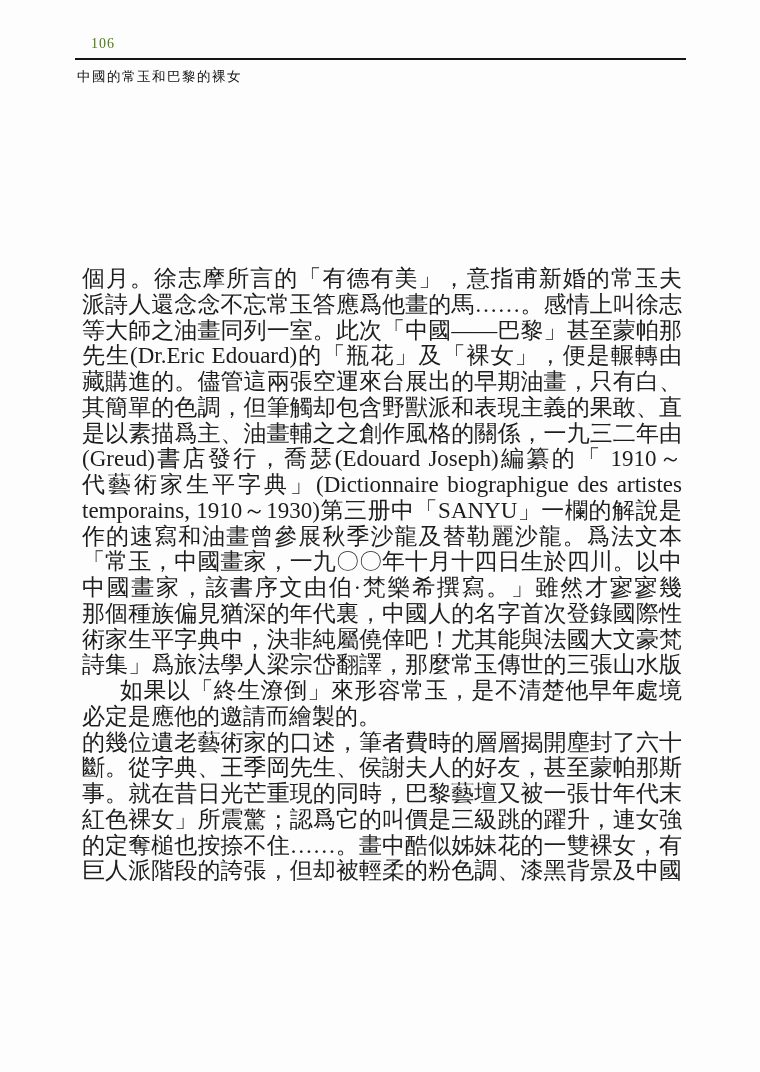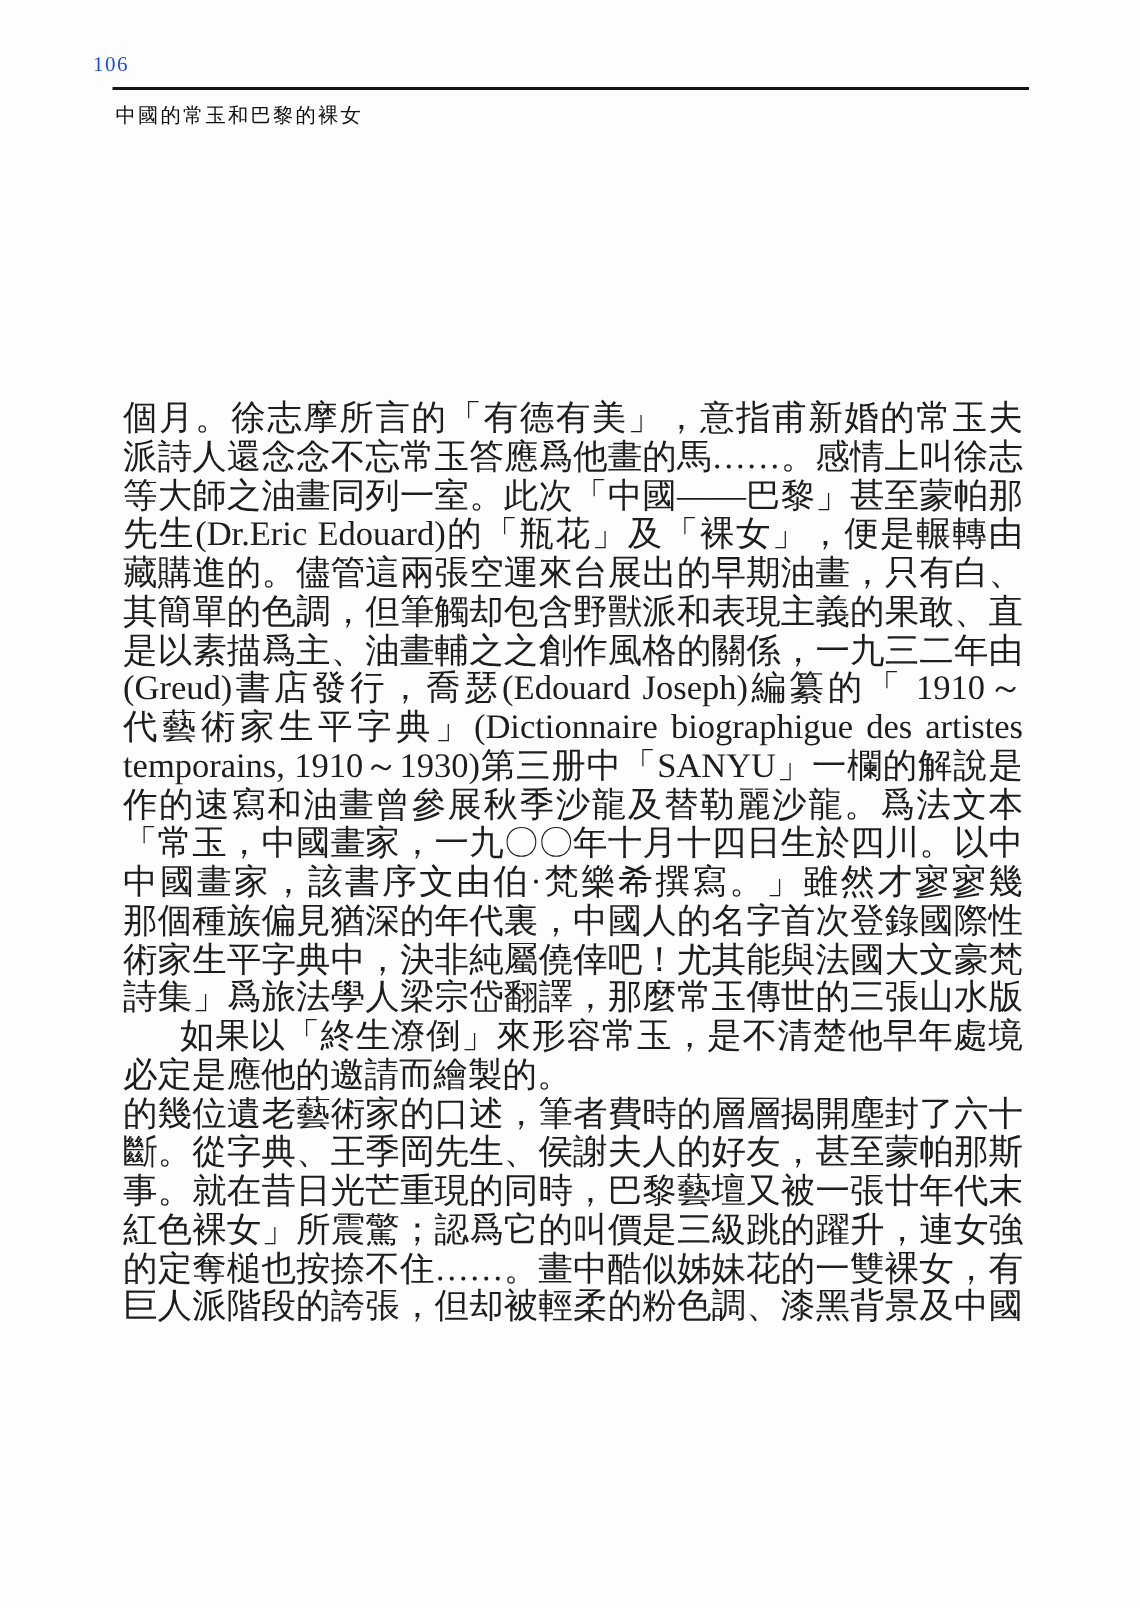--- a/index.html
+++ b/index.html
@@ -11,25 +11,25 @@
     position: relative;
     width: 760px;
     height: 1072px;
     margin: 0 auto;
     background: #fdfdfd;
     overflow: hidden;
     font-family: "Liberation Serif", "DejaVu Serif", serif;
   }
   .page-number {
     position: absolute;
-    left: 62px;
+    left: 91px;
     top: 36px;
     font-size: 14px;
     letter-spacing: 1px;
-    color: #1d4ed8;
+    color: #4d7c0f;
   }
   .header-rule {
     position: absolute;
     left: 75px;
     top: 58px;
     width: 611px;
     height: 2px;
     background: #151515;
   }
   .running-header {

